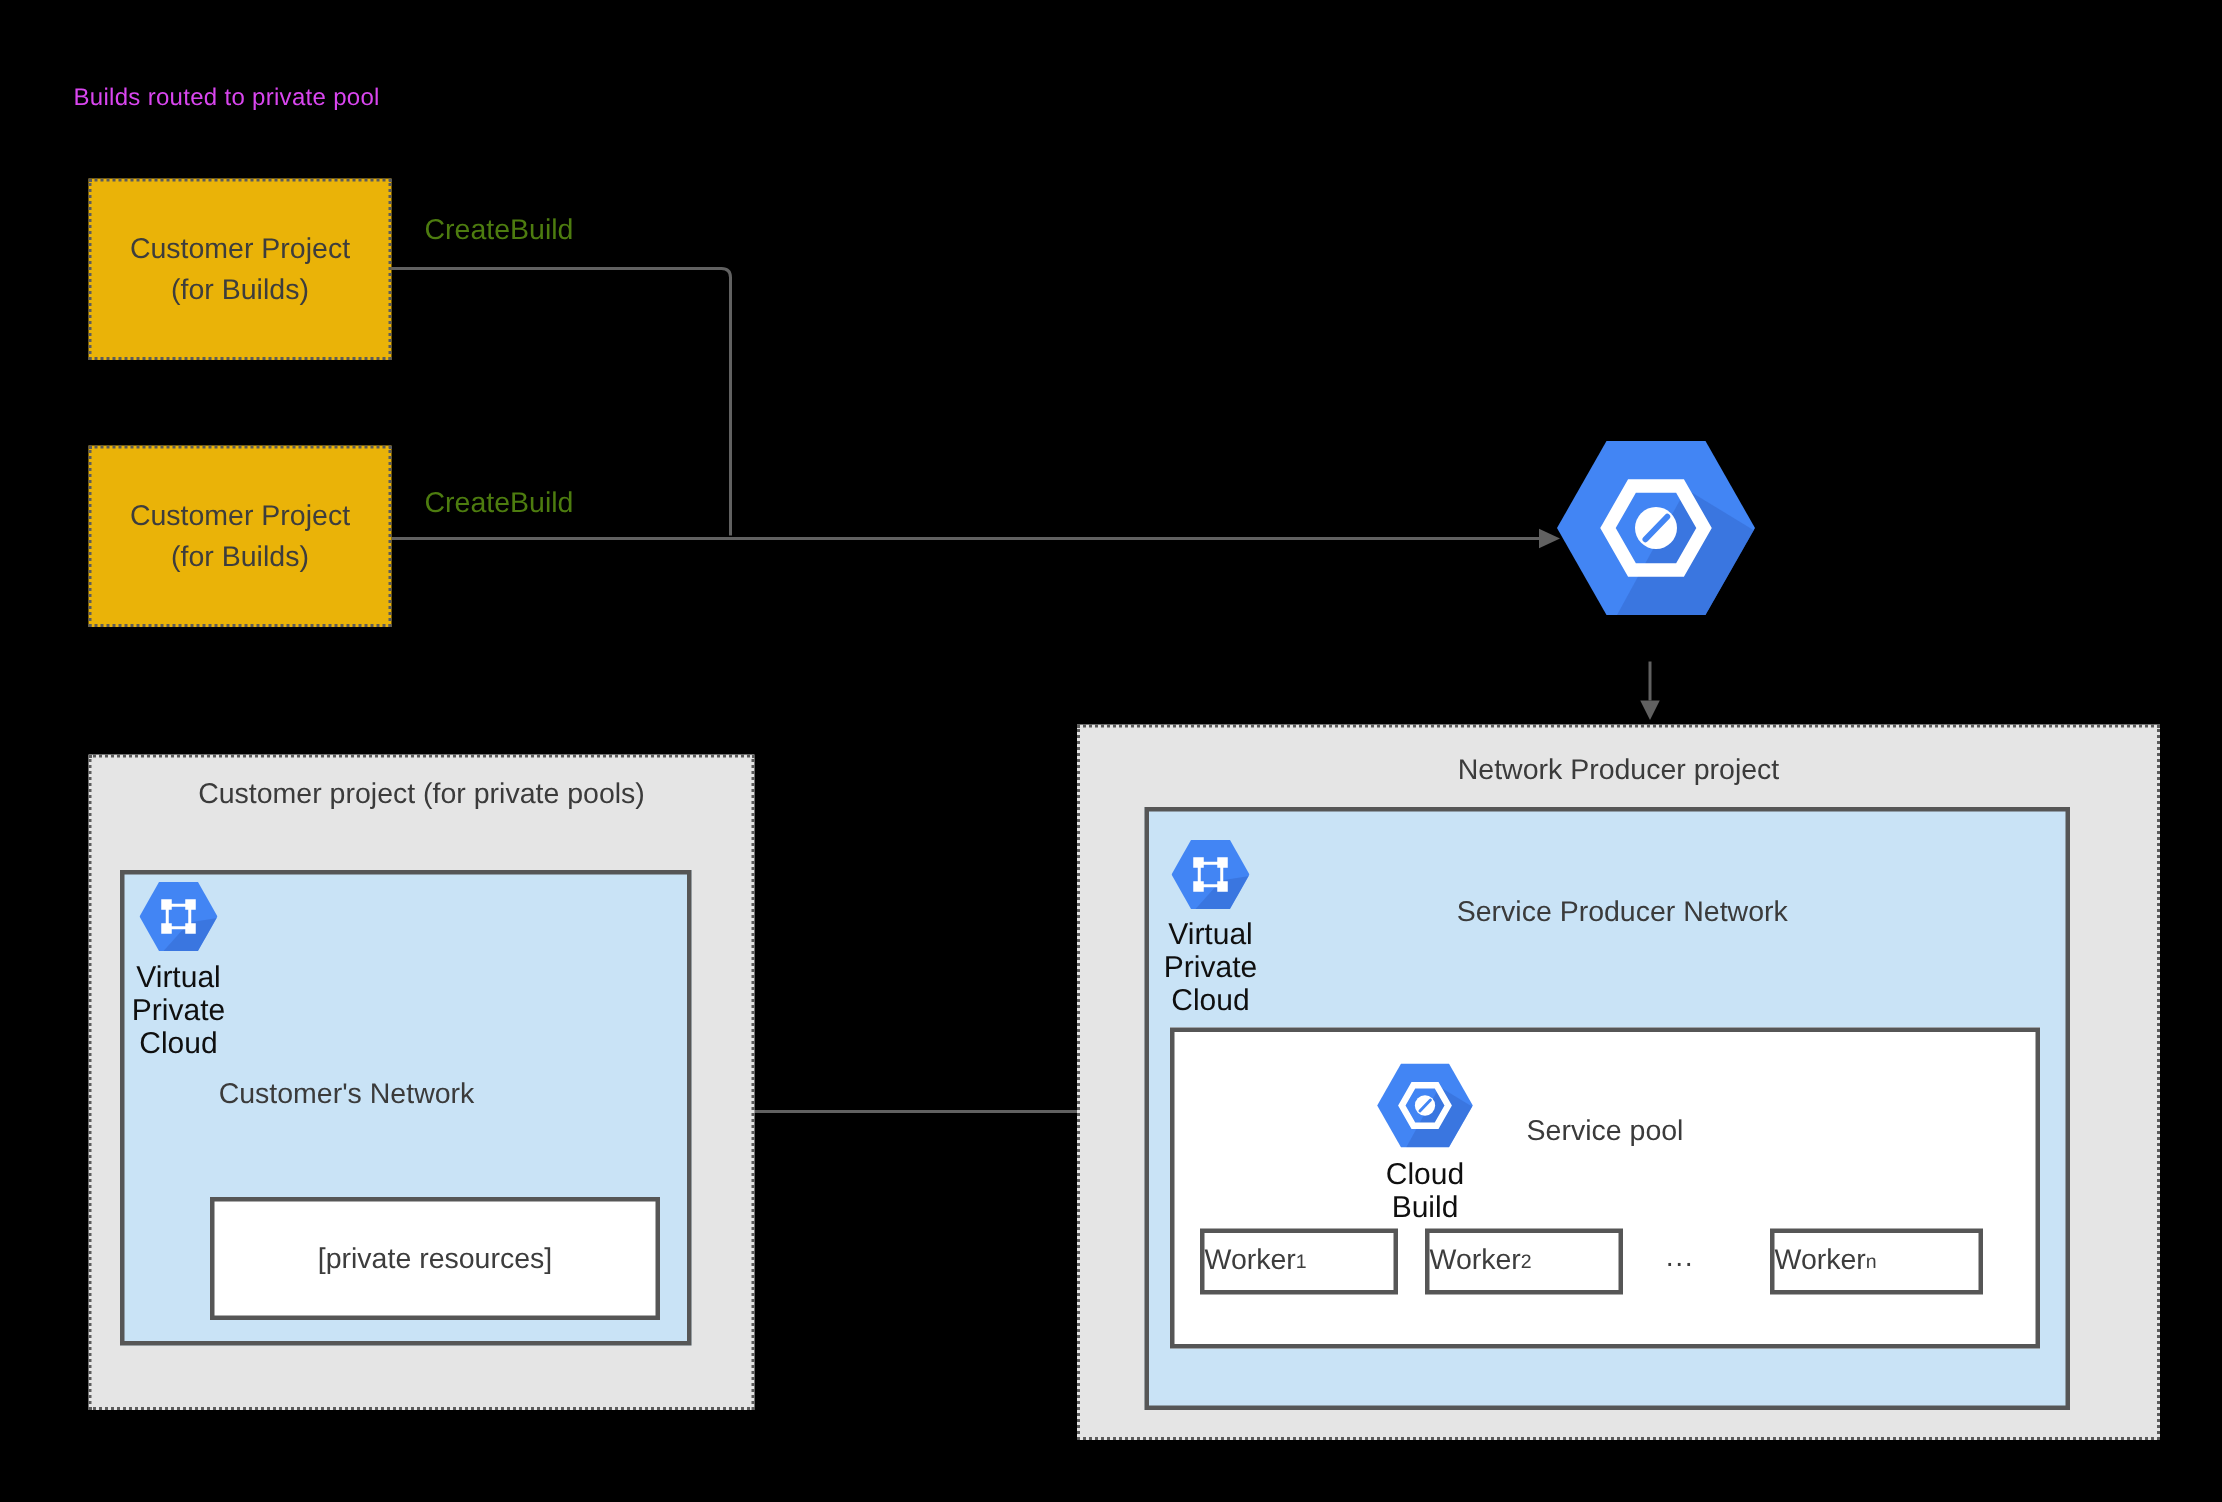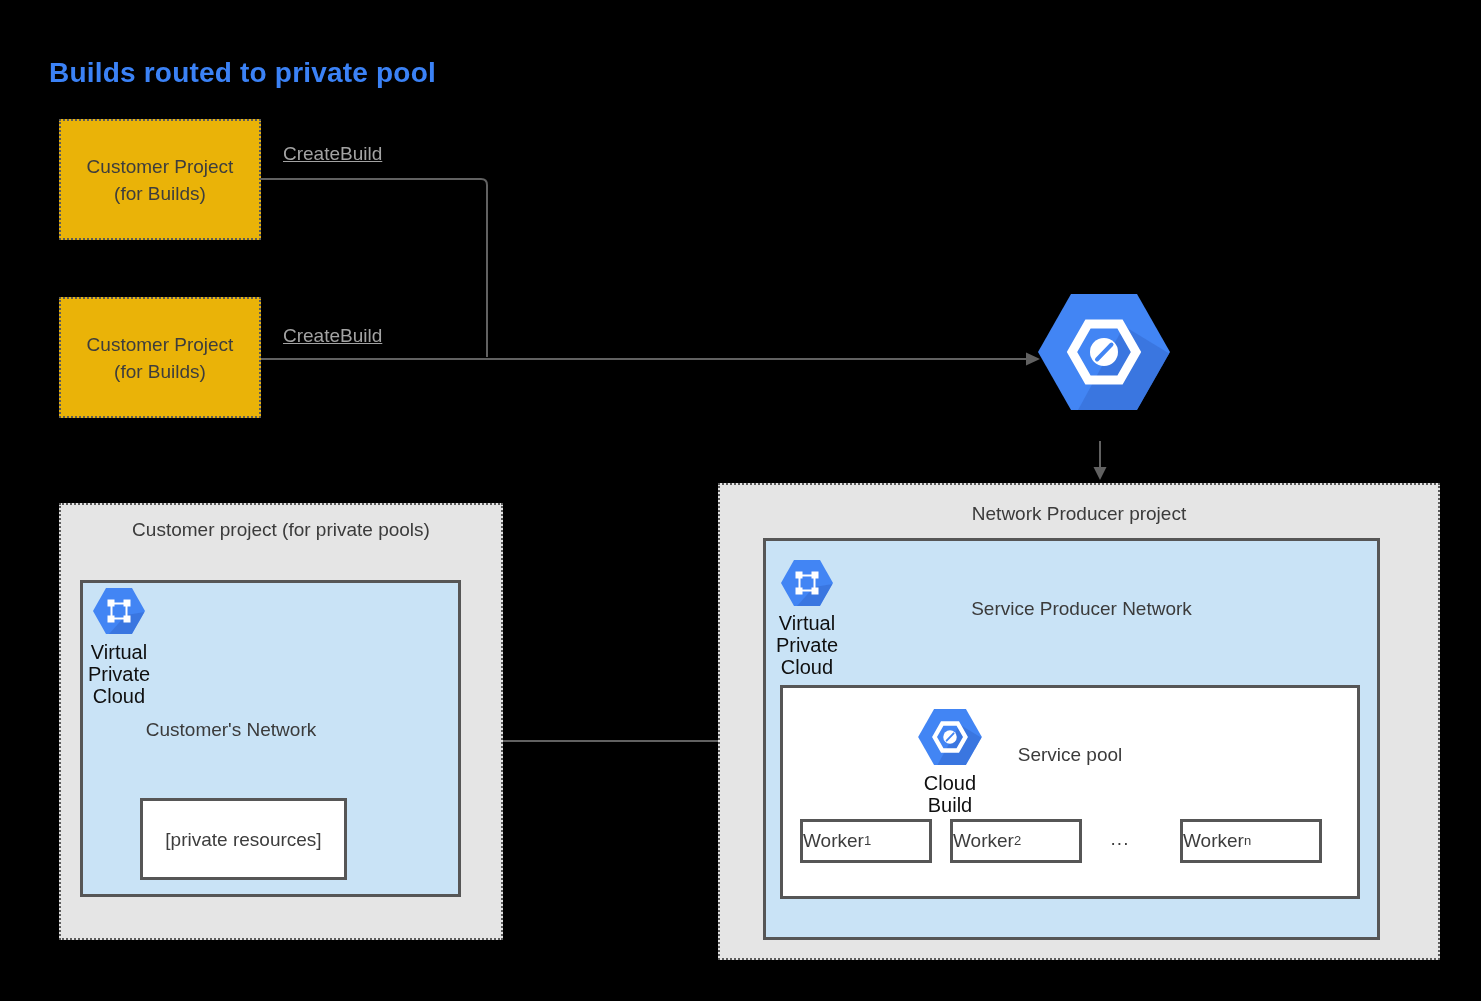--- a/index.html
+++ b/index.html
@@ -2,21 +2,21 @@
 <html><head>
 <meta charset="utf-8">
 <style>
   html,body{margin:0;padding:0;background:#000;}
   .canvas{
     position:relative;width:1481px;height:1001px;background:#000;
     font-family:"Liberation Sans",sans-serif;overflow:hidden;
   }
   .abs{position:absolute;box-sizing:border-box;}
   .diagram-title{
-    font-size:28px;font-weight:bold;color:#3b82f6;letter-spacing:.2px;
+    font-size:16px;font-weight:normal;color:#d946ef;letter-spacing:.2px;
   }
   .dotted-box{
     background:#eab308;border:2px dotted #5c5c5c;
   }
   .container{
     background:#e5e5e5;border:2px dotted #5c5c5c;
   }
   .network{
     background:#c9e3f6;border:3px solid #565656;
   }
@@ -24,21 +24,21 @@
     background:#ffffff;border:3px solid #565656;
   }
   .box-label{
     font-size:19px;color:#3d3d3d;line-height:27px;text-align:center;
   }
   .center-flex{display:flex;align-items:center;justify-content:center;flex-direction:column;}
   .container-title{
     font-size:19px;color:#3b3b3b;text-align:center;width:100%;
   }
   .edge-label{
-    font-size:19px;color:#a3a3a3;line-height:24px;text-decoration:underline;
+    font-size:19px;color:#4d7c0f;line-height:24px;
   }
   .icon-caption{
     font-size:20px;color:#0f0f0f;line-height:22px;text-align:center;
   }
   .worker-box{
     display:flex;align-items:center;justify-content:flex-start;
     font-size:19px;color:#3d3d3d;
   }
   .worker-box sub{font-size:13px;line-height:0;}
   .ellipsis-label{
@@ -180,17 +180,17 @@
     <rect x="30.5" y="11.5" width="7" height="7" fill="#ffffff"></rect>
     <rect x="14.5" y="27.5" width="7" height="7" fill="#ffffff"></rect>
     <rect x="30.5" y="27.5" width="7" height="7" fill="#ffffff"></rect>
   </svg>
   <div class="abs icon-caption" style="left:82px;top:641px;width:74px;">
     <div>Virtual</div>
     <div>Private</div>
     <div>Cloud</div>
   </div>
 
-  <div class="abs white-box center-flex" style="left:140px;top:798px;width:207px;height:82px;">
+  <div class="abs white-box center-flex" style="left:140px;top:798px;width:300px;height:82px;">
     <div class="box-label">[private resources]</div>
   </div>
 
 </div>
 
 </body></html>

